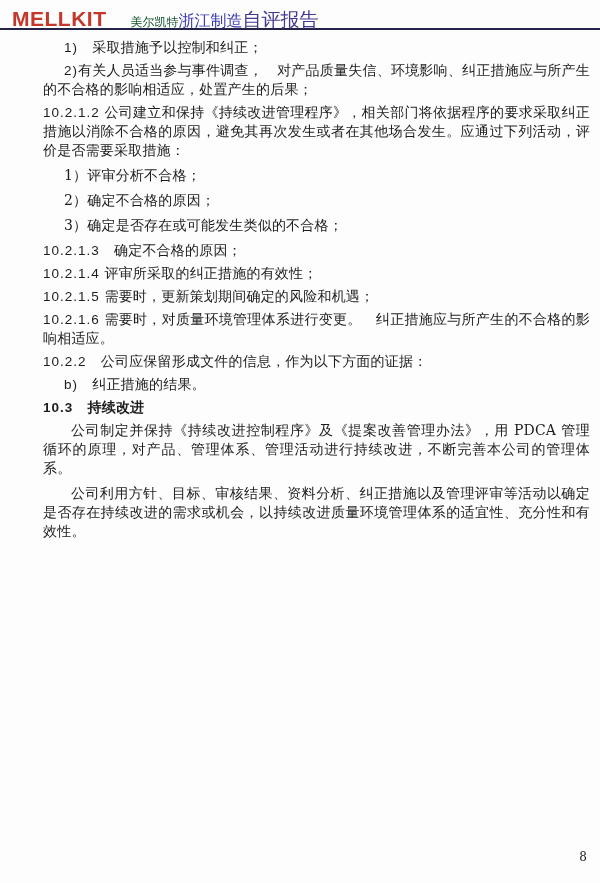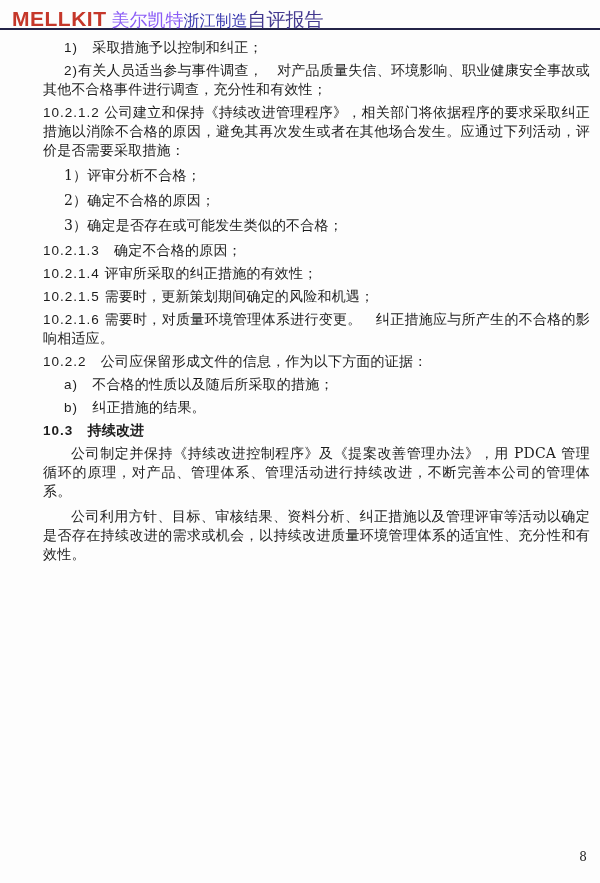--- a/index.html
+++ b/index.html
@@ -28,21 +28,21 @@
     white-space: nowrap;
   }
   .hdr .brand {
     font-family: "Liberation Sans", sans-serif;
     font-weight: bold;
     font-size: 21px;
     color: #c5372a;
     letter-spacing: 0.5px;
     margin-right: 5px;
   }
-  .hdr .t1 { font-size: 18px; color: #8b5cf6; }
+  .hdr .t1 { font-size: 12px; color: #14532d; margin-left: 19px; }
   .hdr .t2 { font-size: 16px; color: #3b3bb0; }
   .hdr .t3 { font-size: 19px; color: #43398f; }
 
   
   .doc {
     position: absolute;
     top: 38px;
     left: 27px;
     right: 10px;
   }
@@ -81,41 +81,40 @@
 <div class="page">
 
   <header class="hdr">
     <span class="brand">MELLKIT</span><span class="t1">美尔凯特</span><span class="t2">浙江制造</span><span class="t3">自评报告</span>
   </header>
 
   <main class="doc">
 
     <p class="ind"><span class="num">1)</span><span>　采取措施予以控制和纠正；</span></p>
 
-    <p class="ind"><span class="num">2)</span><span>有关人员适当参与事件调查，　对产品质量失信、环境影响、职业健康安全事故或其他不合格事件进行调查，充分性和有效性；</span></p>
+    <p class="ind"><span class="num">2)</span><span>有关人员适当参与事件调查，　对产品质量失信、环境影响、纠正措施应与所产生的不合格的影响相适应，处置产生的后果；</span></p>
 
     <p><span class="num">10.2.1.2</span><span> 公司建立和保持《持续改进管理程序》，相关部门将依据程序的要求采取纠正措施以消除不合格的原因，避免其再次发生或者在其他场合发生。应通过下列活动，评价是否需要采取措施：</span></p>
 
     <p class="ind mt"><span>1）评审分析不合格；</span></p>
 
     <p class="ind mt"><span>2）确定不合格的原因；</span></p>
 
     <p class="ind mt"><span>3）确定是否存在或可能发生类似的不合格；</span></p>
 
     <p class="mt"><span class="num">10.2.1.3</span><span>　确定不合格的原因；</span></p>
 
     <p><span class="num">10.2.1.4</span><span> 评审所采取的纠正措施的有效性；</span></p>
 
     <p><span class="num">10.2.1.5</span><span> 需要时，更新策划期间确定的风险和机遇；</span></p>
 
     <p><span class="num">10.2.1.6</span><span> 需要时，对质量环境管理体系进行变更。　纠正措施应与所产生的不合格的影响相适应。</span></p>
 
     <p><span class="num">10.2.2</span><span>　公司应保留形成文件的信息，作为以下方面的证据：</span></p>
 
-    <p class="ind"><span class="num">a)</span><span>　不合格的性质以及随后所采取的措施；</span></p>
 
     <p class="ind"><span class="num">b)</span><span>　纠正措施的结果。</span></p>
 
     <p class="heading"><span class="num">10.3</span><span>　持续改进</span></p>
 
     <p class="ind2"><span>公司制定并保持《持续改进控制程序》及《提案改善管理办法》，用 PDCA 管理循环的原理，对产品、管理体系、管理活动进行持续改进，不断完善本公司的管理体系。</span></p>
 
     <p class="ind2 mt"><span>公司利用方针、目标、审核结果、资料分析、纠正措施以及管理评审等活动以确定是否存在持续改进的需求或机会，以持续改进质量环境管理体系的适宜性、充分性和有效性。</span></p>
 
   </main>

